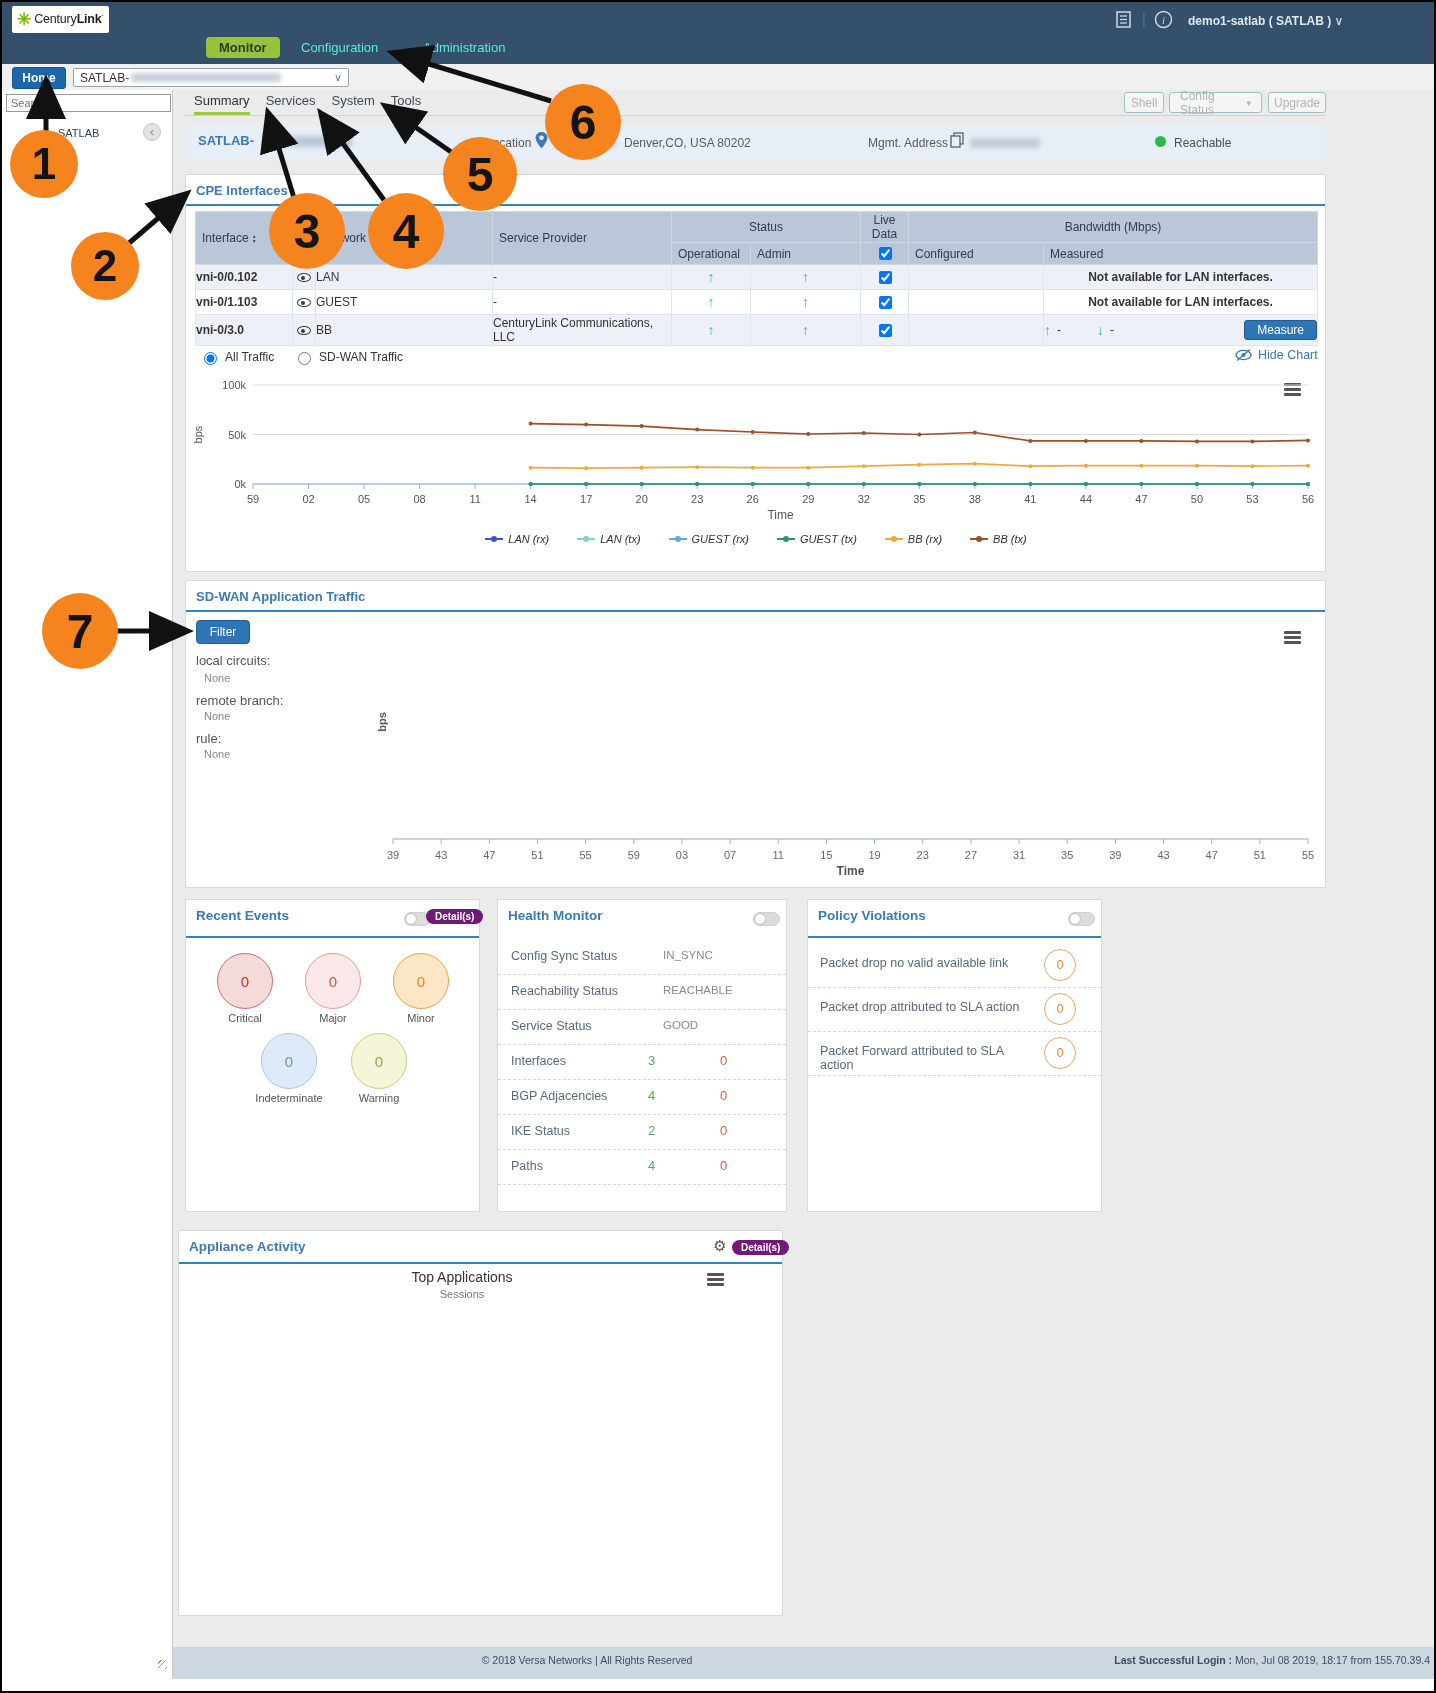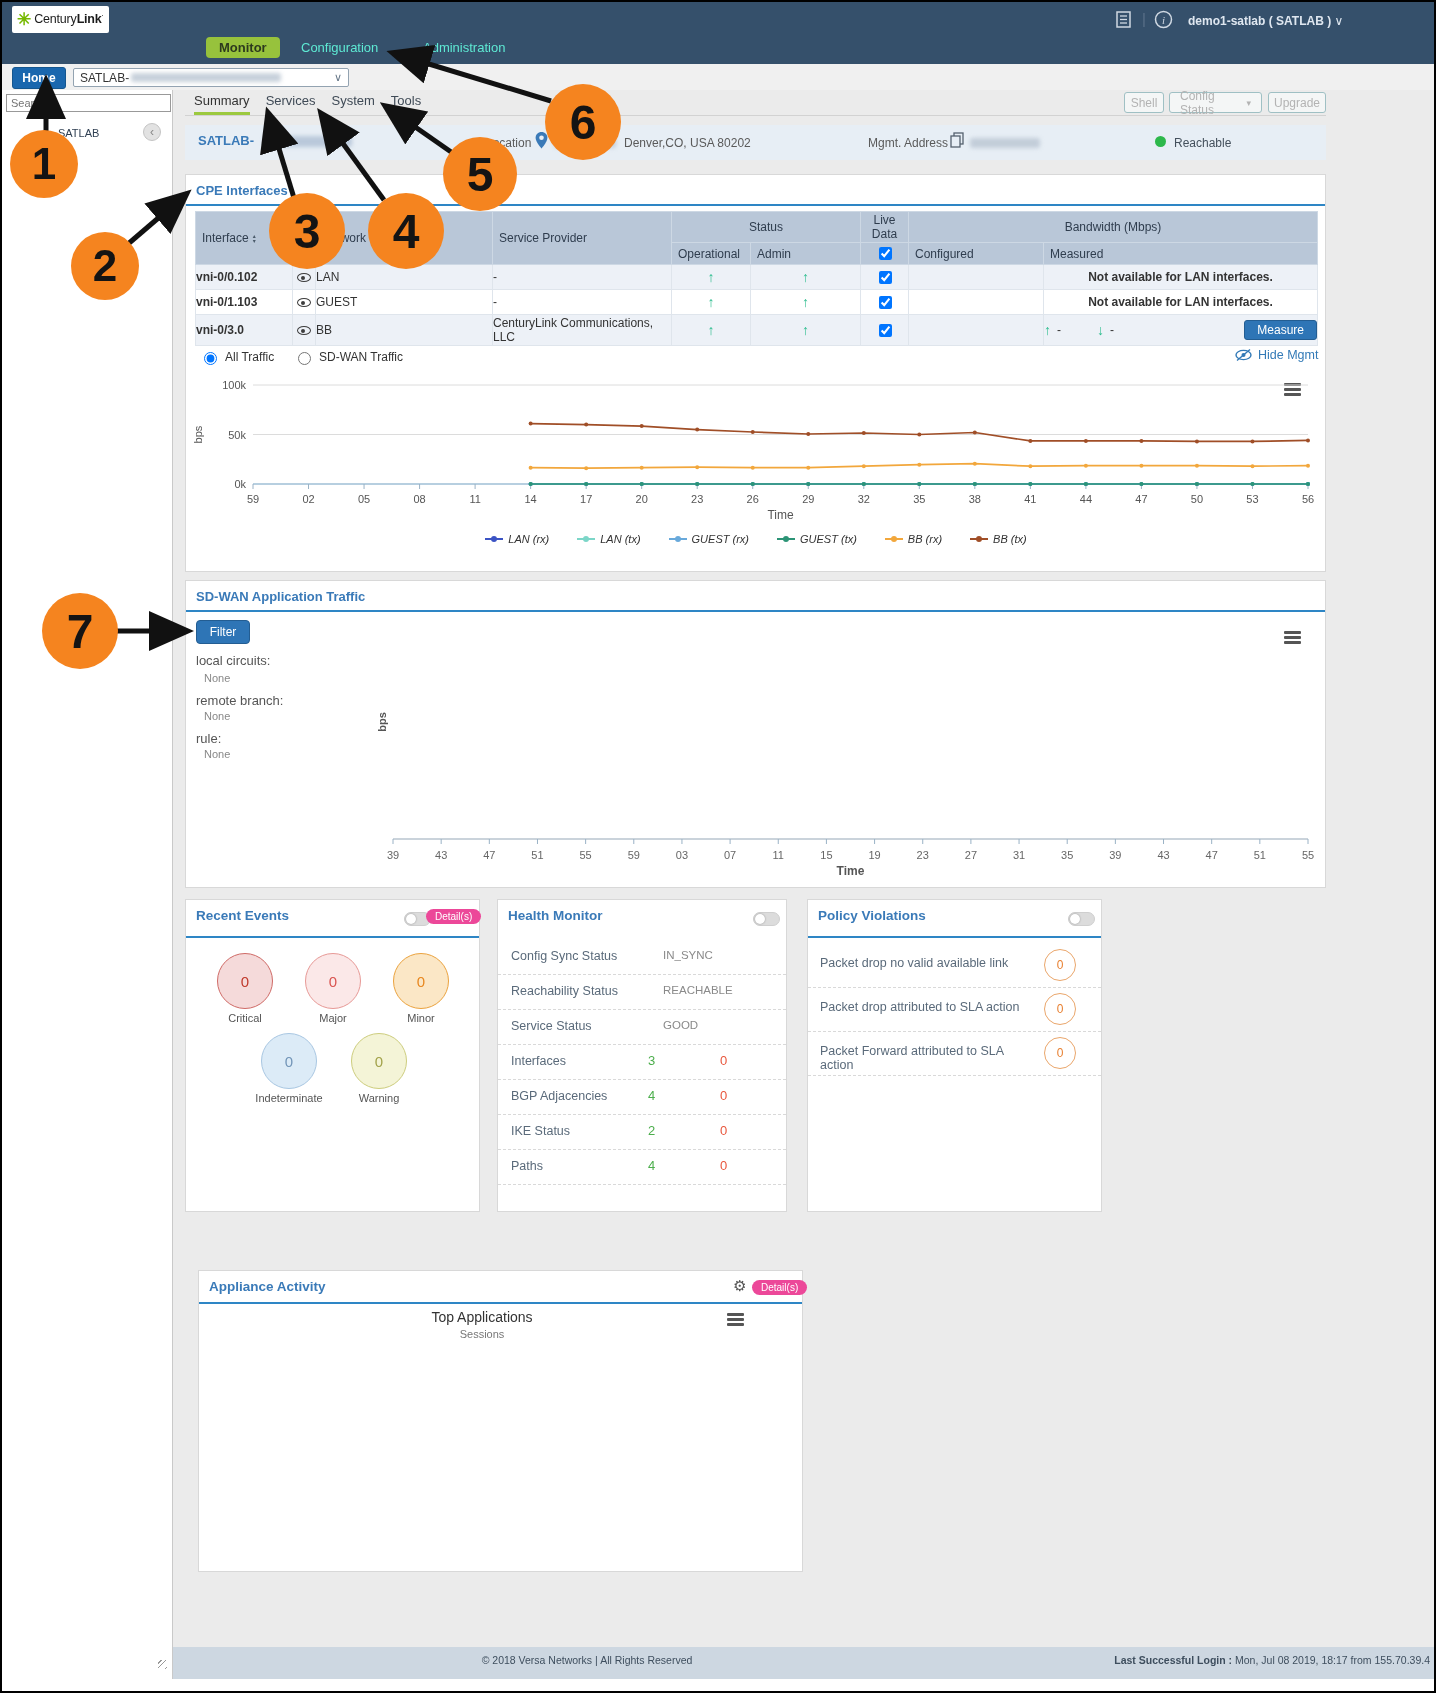--- a/index.html
+++ b/index.html
@@ -55,21 +55,21 @@
   .eye::after{content:"";position:absolute;left:4.5px;top:6px;width:4px;height:4px;border-radius:50%;background:#3d3d3d;}
   .sort{display:inline-flex;flex-direction:column;font-size:6px;line-height:5px;color:#4a5a6a;vertical-align:middle;margin-left:4px;}
   
   .legend{display:flex;justify-content:center;gap:28px;font-size:11px;color:#333;}
   .lg-item{display:flex;align-items:center;gap:5px;}
   .lg-mark{position:relative;width:18px;height:2px;display:inline-block;}
   .lg-mark i{position:absolute;left:6px;top:-2px;width:6px;height:6px;border-radius:50%;}
   
   .toggle{position:absolute;width:27px;height:14px;border-radius:8px;background:#dcdcdc;border:1px solid #cfcfcf;box-sizing:border-box;}
   .toggle i{position:absolute;left:1px;top:1px;width:10px;height:10px;border-radius:50%;background:#fff;box-shadow:0 0 2px rgba(0,0,0,.35);}
-  .badge{position:absolute;background:#ec4899;color:#fff;font-size:10px;font-weight:normal;padding:2px 9px;border-radius:9px;}
+  .badge{position:absolute;background:#701a75;color:#fff;font-size:10px;font-weight:bold;padding:2px 9px;border-radius:9px;}
   .burger{position:absolute;width:17px;}
   .burger b{display:block;height:2.5px;background:#555;margin:0 0 2.5px 0;border-radius:1px;}
   .ecirc{position:absolute;width:56px;height:56px;border-radius:50%;border:1.5px solid;display:flex;align-items:center;justify-content:center;font-size:15px;box-sizing:border-box;}
   .elabel{position:absolute;width:90px;text-align:center;font-size:11px;color:#555;}
   .c-critical{border-color:#cf6a66;background:#f5dada;color:#c0392b;}
   .c-major{border-color:#e79996;background:#fbe8e8;color:#d9534f;}
   .c-minor{border-color:#eba33f;background:#fbe7c6;color:#e8871e;}
   .c-ind{border-color:#a9c7e2;background:#dcebf7;color:#7295b8;}
   .c-warn{border-color:#cdcd7e;background:#f4f4d7;color:#a2a24a;}
   .hrow{position:absolute;left:0;width:100%;height:35px;border-bottom:1px dashed #d9d9d9;box-sizing:border-box;}
@@ -252,21 +252,21 @@
     <label class="abs" style="left:107px;top:174px;display:flex;align-items:center;gap:5px;">
       <input type="radio" name="traffic" style="">
         <span>SD-WAN Traffic</span>
     </label>
     <div class="abs" style="left:1048px;top:173px;display:flex;align-items:center;gap:5px;color:#337ab7;font-size:12.5px;">
       <svg width="19" height="14">
         <ellipse cx="9.5" cy="7" rx="7.5" ry="4.6" fill="none" stroke="#337ab7" stroke-width="1.4"></ellipse>
         <circle cx="9.5" cy="7" r="2" fill="#337ab7"></circle>
         <line x1="3" y1="12.5" x2="16" y2="1.5" stroke="#337ab7" stroke-width="1.4"></line>
       </svg>
-      <span>Hide Mgmt</span>
+      <span>Hide Chart</span>
     </div>
     <div class="burger" style="left:1098px;top:208px;">
         <b></b>
         <b></b>
         <b></b>
       </div>
 
     <svg id="traffic-chart" class="abs" style="left:0;top:200px;" width="1140" height="150">
         <line x1="67" x2="1122" y1="10" y2="10" stroke="#dcdcdc" stroke-width="1"></line>
         <line x1="67" x2="1122" y1="59.5" y2="59.5" stroke="#dcdcdc" stroke-width="1"></line>
@@ -586,21 +586,21 @@
     <div class="vrow" style="top:88px;">
       <span class="vlabel">Packet drop attributed to SLA action</span>
         <span class="vcount">0</span>
     </div>
     <div class="vrow" style="top:132px;padding-left:20px;">
       <span class="vlabel">Packet Forward attributed to SLA action</span>
         <span class="vcount">0</span>
     </div>
   </div>
 
-  <div class="panel" style="left:196px;top:1228px;width:605px;height:302px;margin-top:40px;">
+  <div class="panel" style="left:176px;top:1228px;width:605px;height:386px;">
     <div class="ptitle" style="font-size:13.5px;">Appliance Activity</div>
     <div class="abs" style="left:534px;top:6px;font-size:15px;color:#555;">⚙</div>
     <div class="badge" style="left:553px;top:9px;">Detail(s)</div>
     <div class="prule" style="top:31px;"></div>
     <div class="abs" style="left:0;top:38px;width:566px;text-align:center;font-size:14px;color:#333;">Top Applications</div>
     <div class="abs" style="left:0;top:57px;width:566px;text-align:center;font-size:11px;color:#777;">Sessions</div>
     <div class="burger" style="left:528px;top:42px;">
         <b></b>
         <b></b>
         <b></b>

